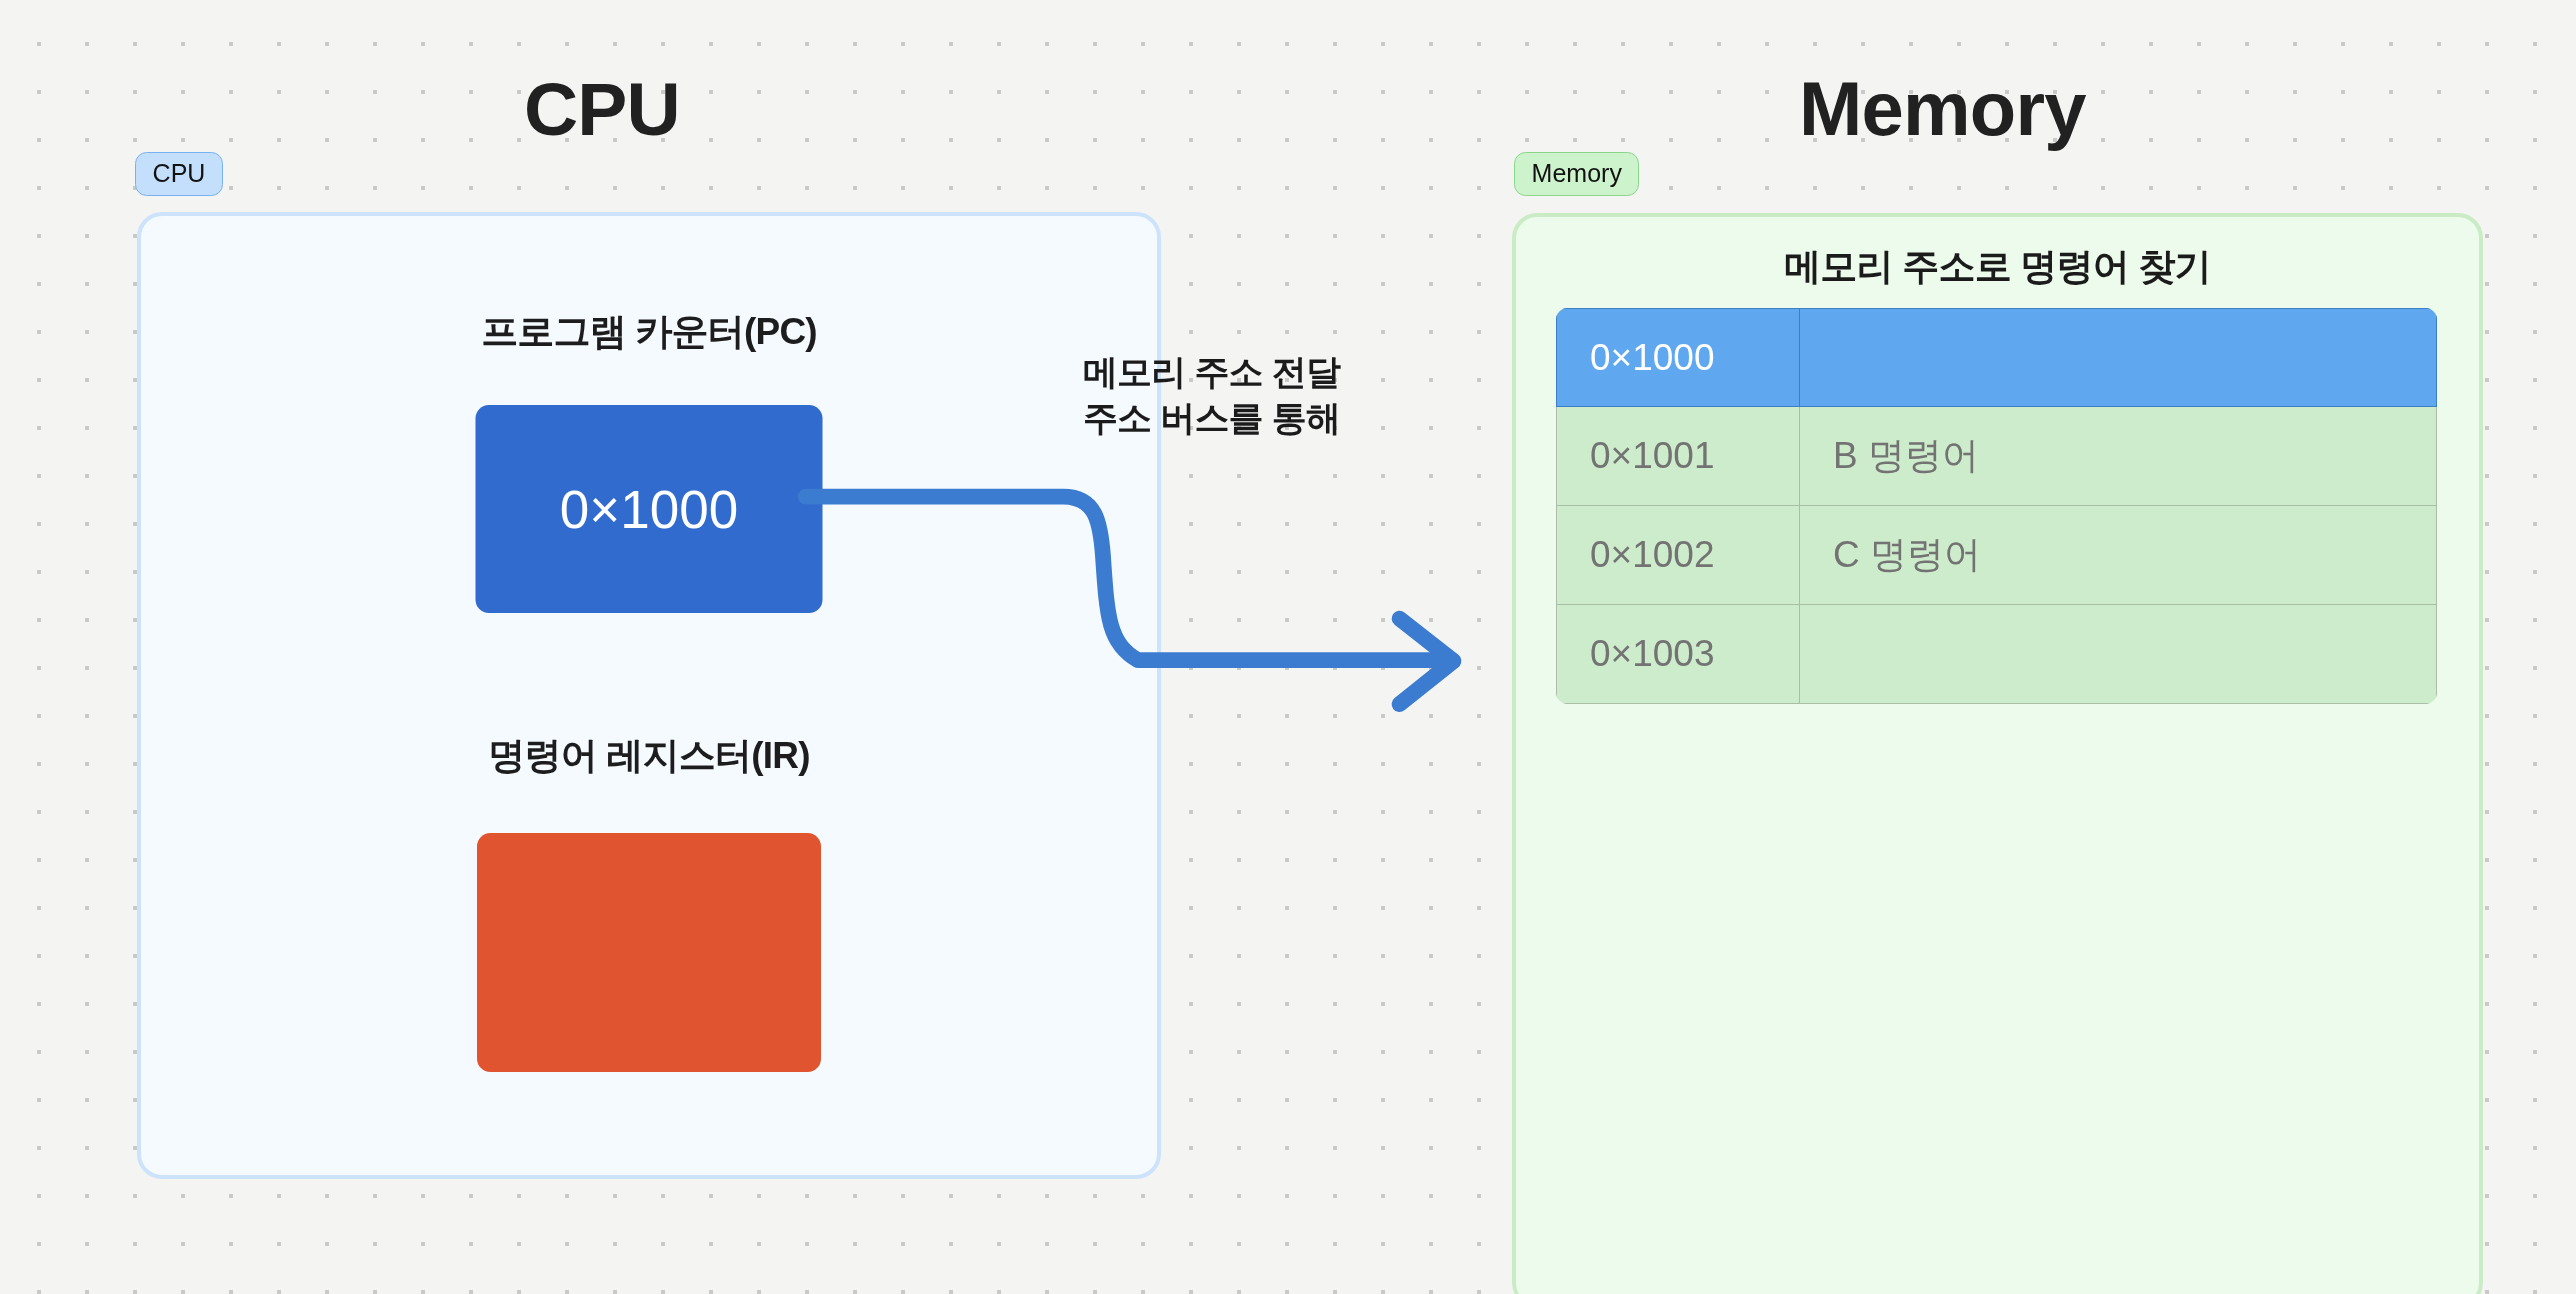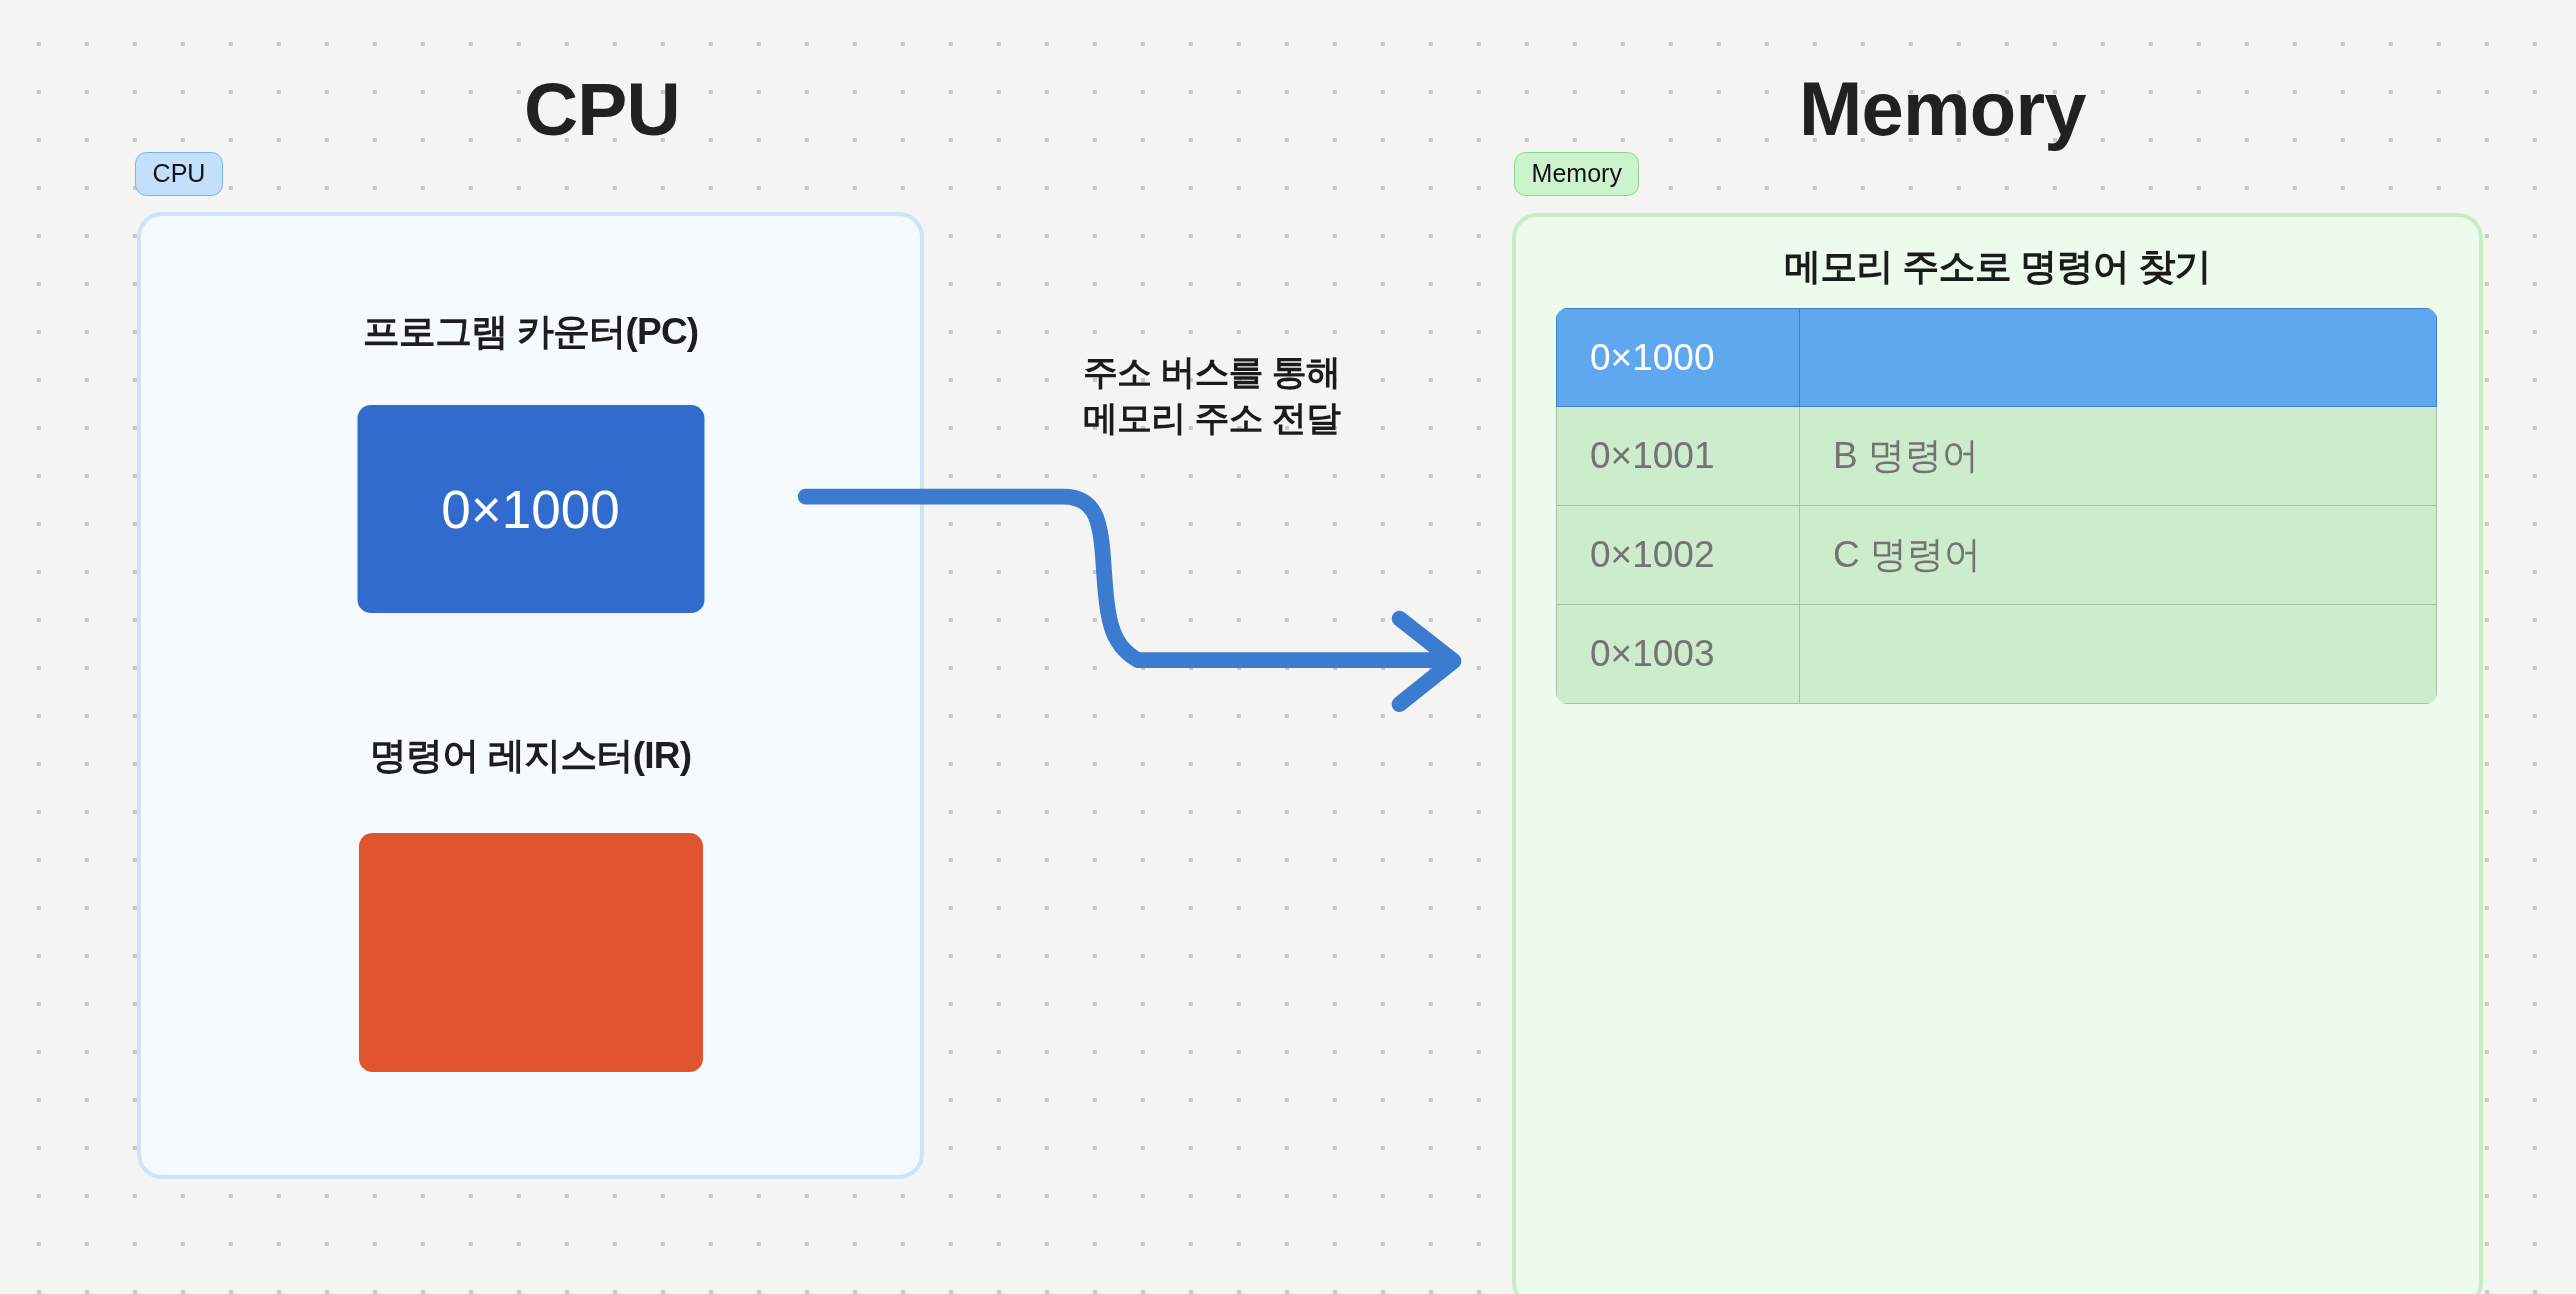--- a/index.html
+++ b/index.html
@@ -64,21 +64,21 @@
     top: 152px;
     background: #cdf3cd;
     border: 1.7px solid #8ad68a;
   }
 
   
   #cpu-container {
     position: absolute;
     left: 137px;
     top: 212px;
-    width: 787px;
+    width: 1024px;
     height: 967px;
     background: #f5faff;
     border: 4.2px solid #cde3fb;
     border-radius: 25px;
   }
 
   .reg-label {
     position: absolute;
     width: 100%;
     text-align: center;
@@ -213,22 +213,22 @@
 
   <div id="cpu-container">
     <div class="reg-label" id="pc-label">프로그램 카운터(PC)</div>
     <div class="register-box" id="pc-box">0×1000</div>
 
     <div class="reg-label" id="ir-label">명령어 레지스터(IR)</div>
     <div class="register-box" id="ir-box"></div>
   </div>
 
   <div id="bus-label">
+    <span>메모리 주소 전달</span>
     <span>주소 버스를 통해</span>
-    <span>메모리 주소 전달</span>
   </div>
 
   <svg id="bus-arrow" viewBox="0 0 880 360">
     <path d="M 20 38 L 330 38 C 370 38 375 70 378 110 C 383 185 385 215 420 235 L 795 235" fill="none" stroke="#3b7bd0" stroke-width="19" stroke-linecap="round" stroke-linejoin="round"></path>
     <path d="M 735 185 L 800 236 L 735 288" fill="none" stroke="#3b7bd0" stroke-width="19" stroke-linecap="round" stroke-linejoin="round"></path>
   </svg>
 
   <div id="memory-container">
     <div id="memory-title">메모리 주소로 명령어 찾기</div>
     <div id="memory-table">

